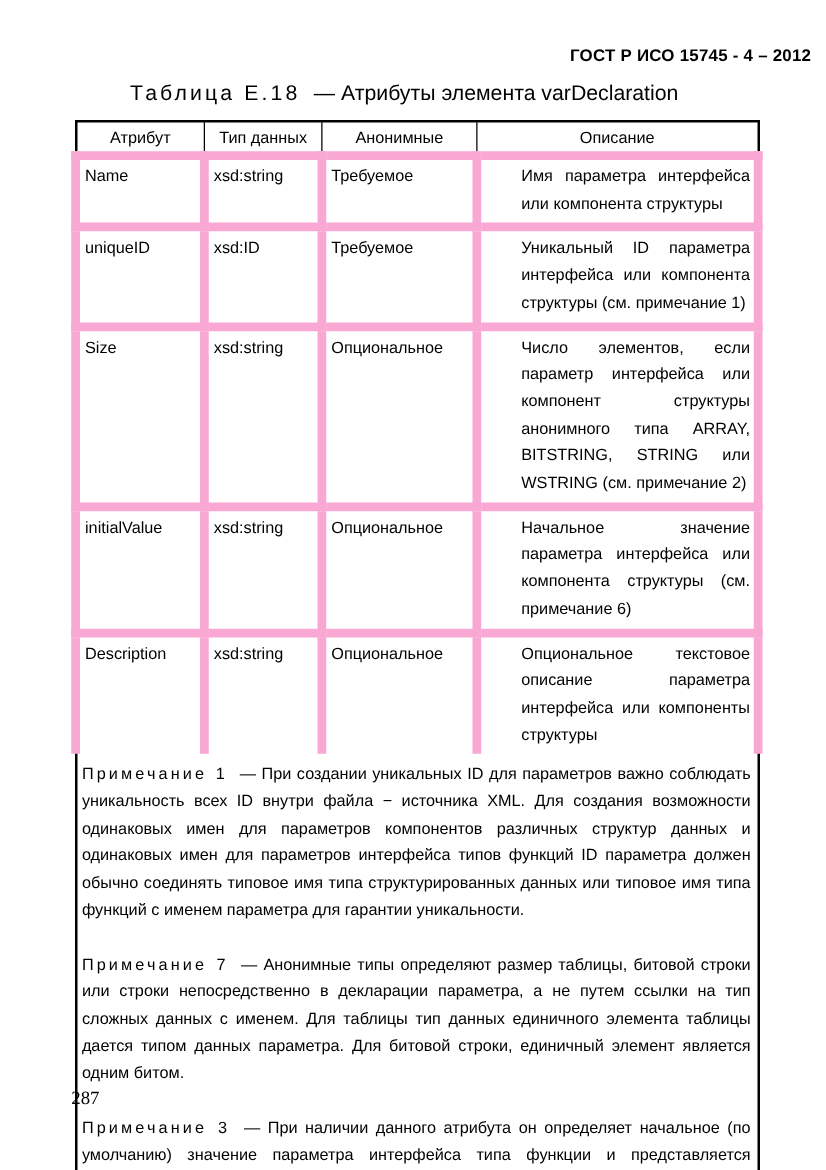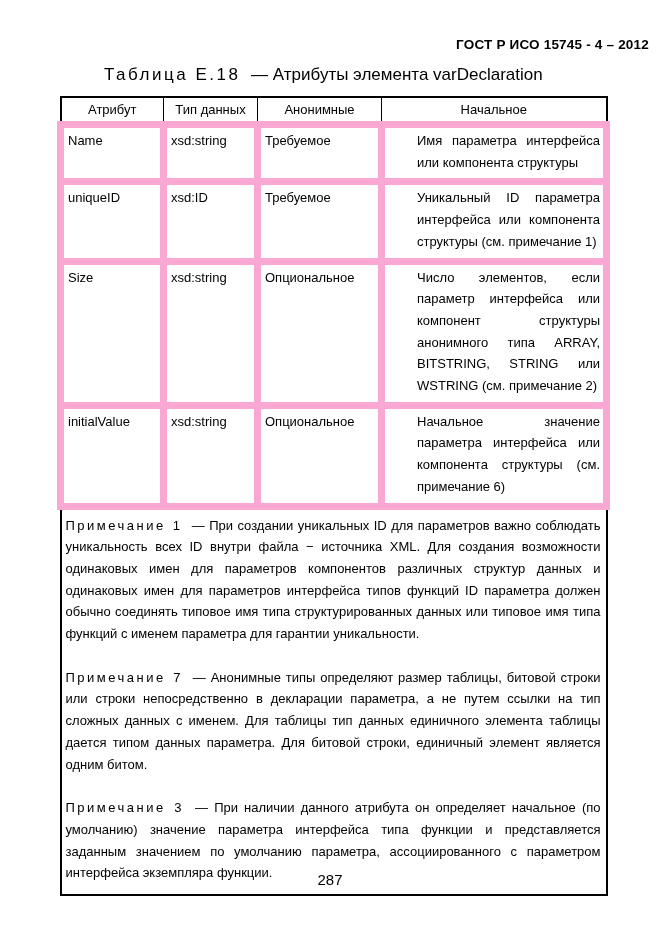--- a/index.html
+++ b/index.html
@@ -78,22 +78,22 @@
     text-align: justify;
     margin-bottom: 22px;
   }
   p.note:last-child { margin-bottom: 2px; }
   .note-text { margin-left: 5px; }
   .page-number {
     position: absolute;
     top: 871px;
     left: 57px;
     width: 546px;
-    text-align: center;
-    font-family: Liberation Sans, sans-serif;
+    text-align: left;
+    font-family: Liberation Serif, serif;
     font-size: 15px;
   }
 </style>
 </head>
 <body>
 
 <div class="page">
   <div class="content">
 
     <div class="doc-header">ГОСТ Р ИСО 15745 - 4 – 2012</div>
@@ -108,21 +108,21 @@
         <col style="width:103px">
         <col style="width:94px">
         <col style="width:124px">
         <col style="width:225px">
       </colgroup>
       <thead>
         <tr>
           <th>Атрибут</th>
           <th>Тип данных</th>
           <th>Анонимные</th>
-          <th>Начальное</th>
+          <th>Описание</th>
         </tr>
       </thead>
       <tbody>
         <tr>
           <td>Name</td>
           <td>xsd:string</td>
           <td>Требуемое</td>
           <td class="desc">Имя параметра интерфейса или компонента структуры</td>
         </tr>
         <tr>
@@ -136,20 +136,26 @@
           <td>xsd:string</td>
           <td>Опциональное</td>
           <td class="desc">Число элементов, если параметр интерфейса или компонент структуры анонимного типа ARRAY, BITSTRING, STRING или WSTRING (см. примечание 2)</td>
         </tr>
         <tr>
           <td>initialValue</td>
           <td>xsd:string</td>
           <td>Опциональное</td>
           <td class="desc">Начальное значение параметра интерфейса или компонента структуры (см. примечание 6)</td>
         </tr>
+        <tr class="last-data">
+          <td>Description</td>
+          <td>xsd:string</td>
+          <td>Опциональное</td>
+          <td class="desc">Опциональное текстовое описание параметра интерфейса или компоненты структуры</td>
+        </tr>
         <tr>
           <td class="notes-cell" colspan="4">
             <p class="note">
               <span class="sp">Примечание 1</span>
               <span class="note-text">— При создании уникальных ID для параметров важно соблюдать уникальность всех ID внутри файла − источника XML. Для создания возможности одинаковых имен для параметров компонентов различных структур данных и одинаковых имен для параметров интерфейса типов функций ID параметра должен обычно соединять типовое имя типа структурированных данных или типовое имя типа функций с именем параметра для гарантии уникальности.</span>
             </p>
             <p class="note">
               <span class="sp">Примечание 7</span>
               <span class="note-text">— Анонимные типы определяют размер таблицы, битовой строки или строки непосредственно в декларации параметра, а не путем ссылки на тип сложных данных с именем. Для таблицы тип данных единичного элемента таблицы дается типом данных параметра. Для битовой строки, единичный элемент является одним битом.</span>
             </p>

